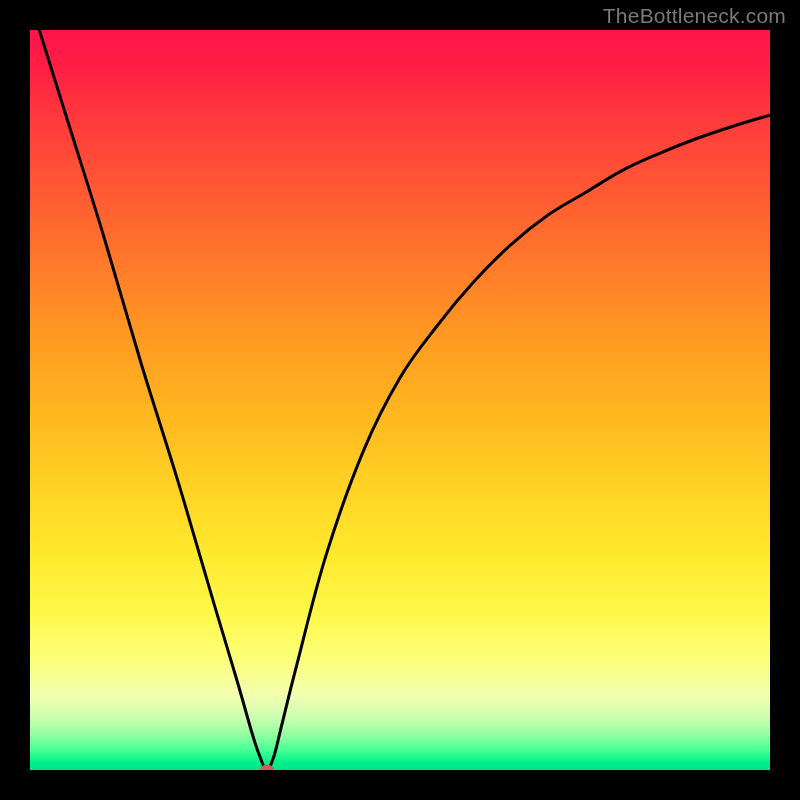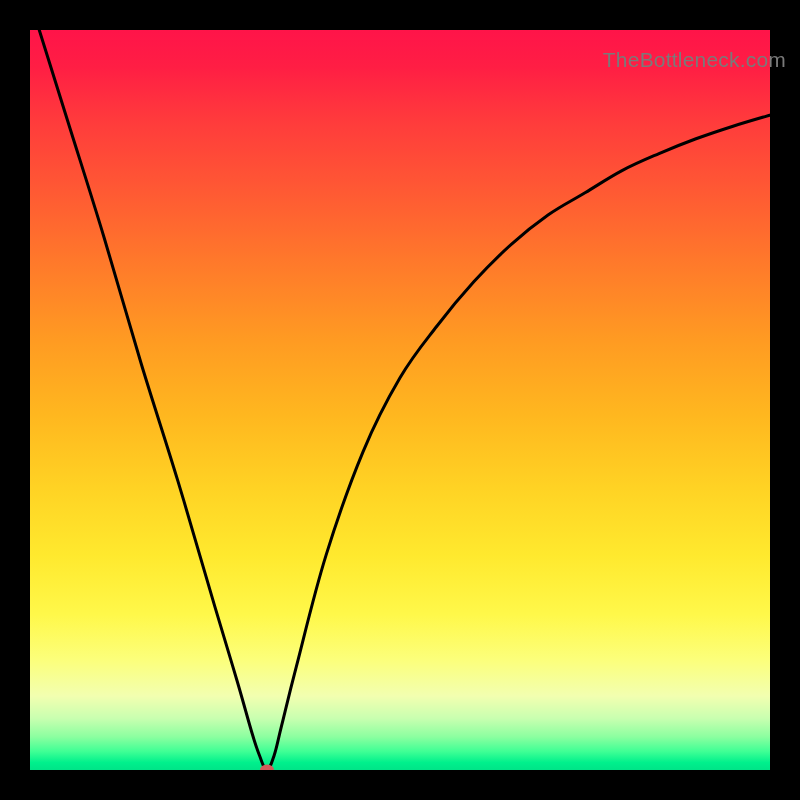--- a/index.html
+++ b/index.html
@@ -19,21 +19,20 @@
   }
   .watermark {
     position: absolute;
     top: 4px;
     right: 14px;
     color: #7a7a7a;
     font-size: 21px;
     font-weight: 400;
     letter-spacing: 0.2px;
     z-index: 5;
-    margin-top: 44px;
   }
   .plot-area {
     position: absolute;
     left: 30px;
     top: 30px;
     width: 740px;
     height: 740px;
     overflow: hidden;
   }
   .gradient {

